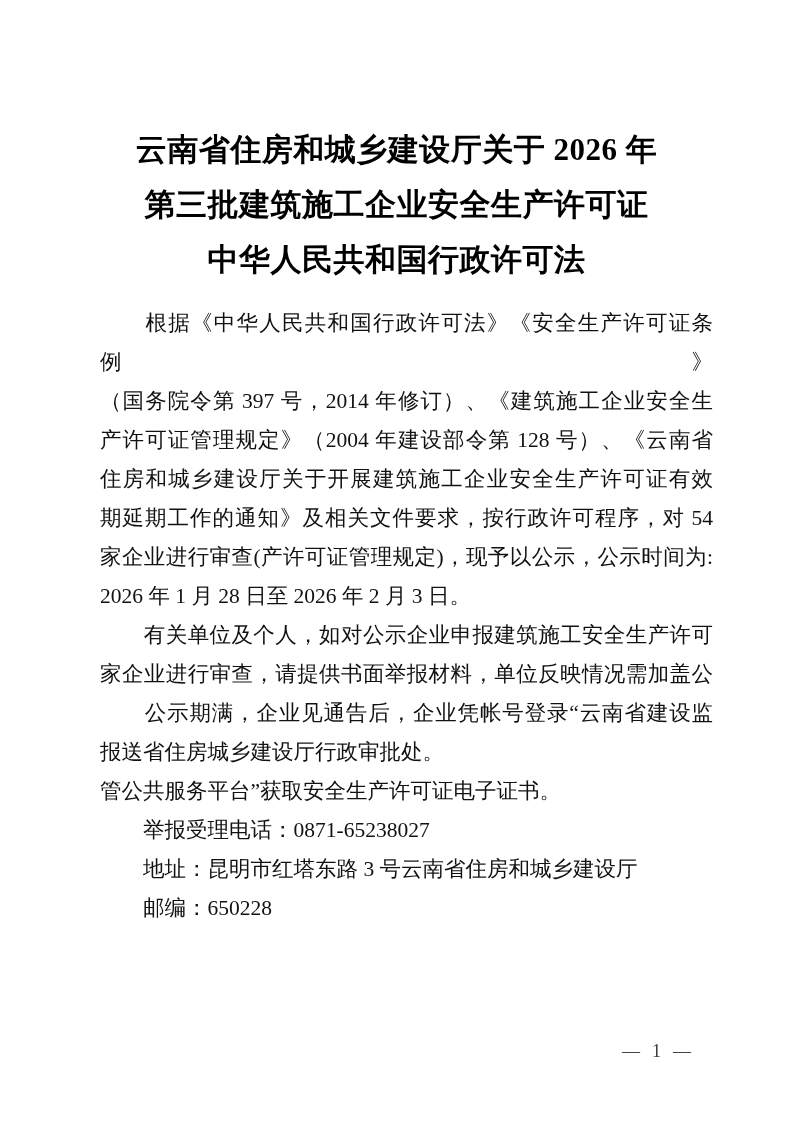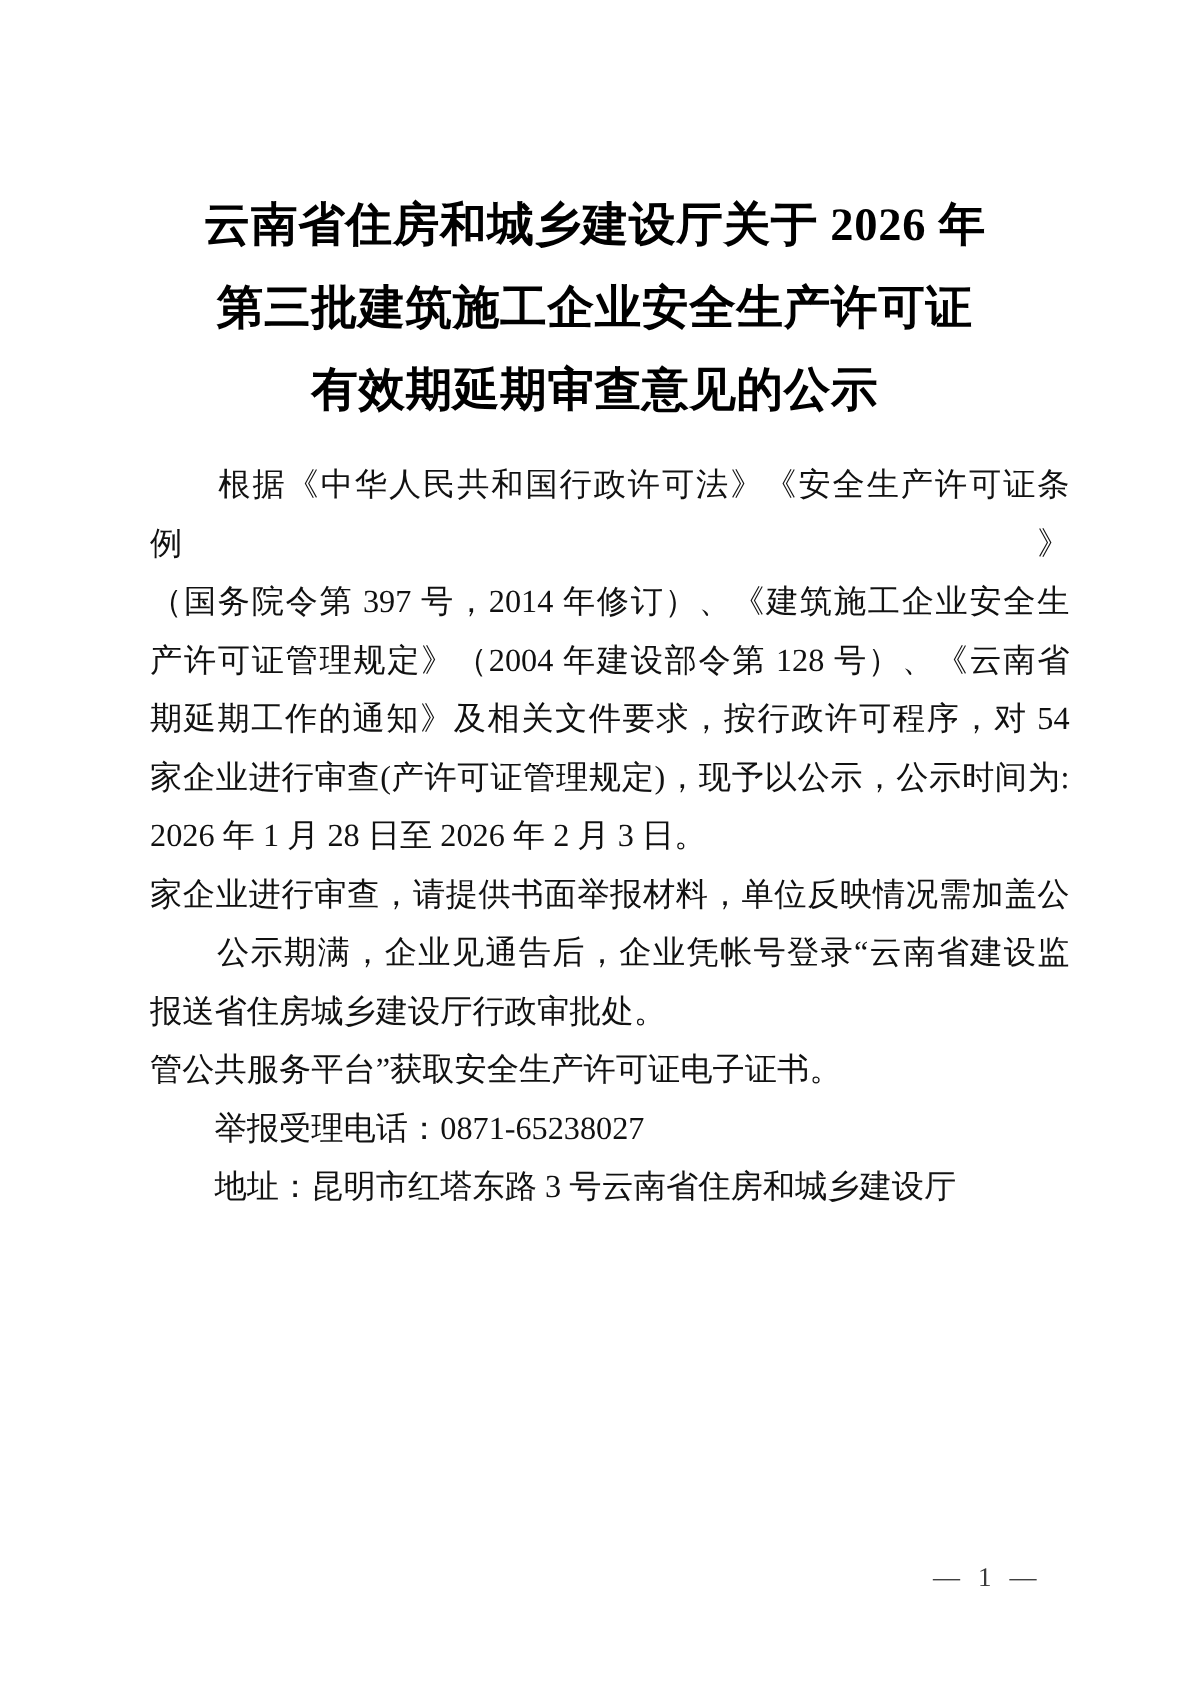--- a/index.html
+++ b/index.html
@@ -47,33 +47,36 @@
   }
 </style>
 </head>
 <body>
 
 <div class="page">
 
   <div class="doc-title">
       <div class="title-line">云南省住房和城乡建设厅关于 2026 年</div>
       <div class="title-line">第三批建筑施工企业安全生产许可证</div>
-      <div class="title-line">有效期延期审查意见的公示</div>
+      <div class="title-line">中华人民共和国行政许可法</div>
     </div>
 
   <div class="doc-body">
       <div class="line just">　　根据《中华人民共和国行政许可法》《安全生产许可证条例》</div>
       <div class="line just">（国务院令第 397 号，2014 年修订）、《建筑施工企业安全生</div>
       <div class="line just">产许可证管理规定》（2004 年建设部令第 128 号）、《云南省</div>
+      <div class="line just">住房和城乡建设厅关于开展建筑施工企业安全生产许可证有效</div>
       <div class="line just">期延期工作的通知》及相关文件要求，按行政许可程序，对 54</div>
       <div class="line just">家企业进行审查(产许可证管理规定)，现予以公示，公示时间为:</div>
       <div class="line">2026 年 1 月 28 日至 2026 年 2 月 3 日。</div>
+      <div class="line just">　　有关单位及个人，如对公示企业申报建筑施工安全生产许可</div>
       <div class="line just">家企业进行审查，请提供书面举报材料，单位反映情况需加盖公</div>
       <div class="line just">　　公示期满，企业见通告后，企业凭帐号登录“云南省建设监</div>
       <div class="line">报送省住房城乡建设厅行政审批处。</div>
       <div class="line">管公共服务平台”获取安全生产许可证电子证书。</div>
       <div class="line">　　举报受理电话：0871-65238027</div>
       <div class="line">　　地址：昆明市红塔东路 3 号云南省住房和城乡建设厅</div>
+      <div class="line">　　邮编：650228</div>
     </div>
 
   <div class="page-number">—  1  —</div>
 
 </div>
 
 </body></html>

